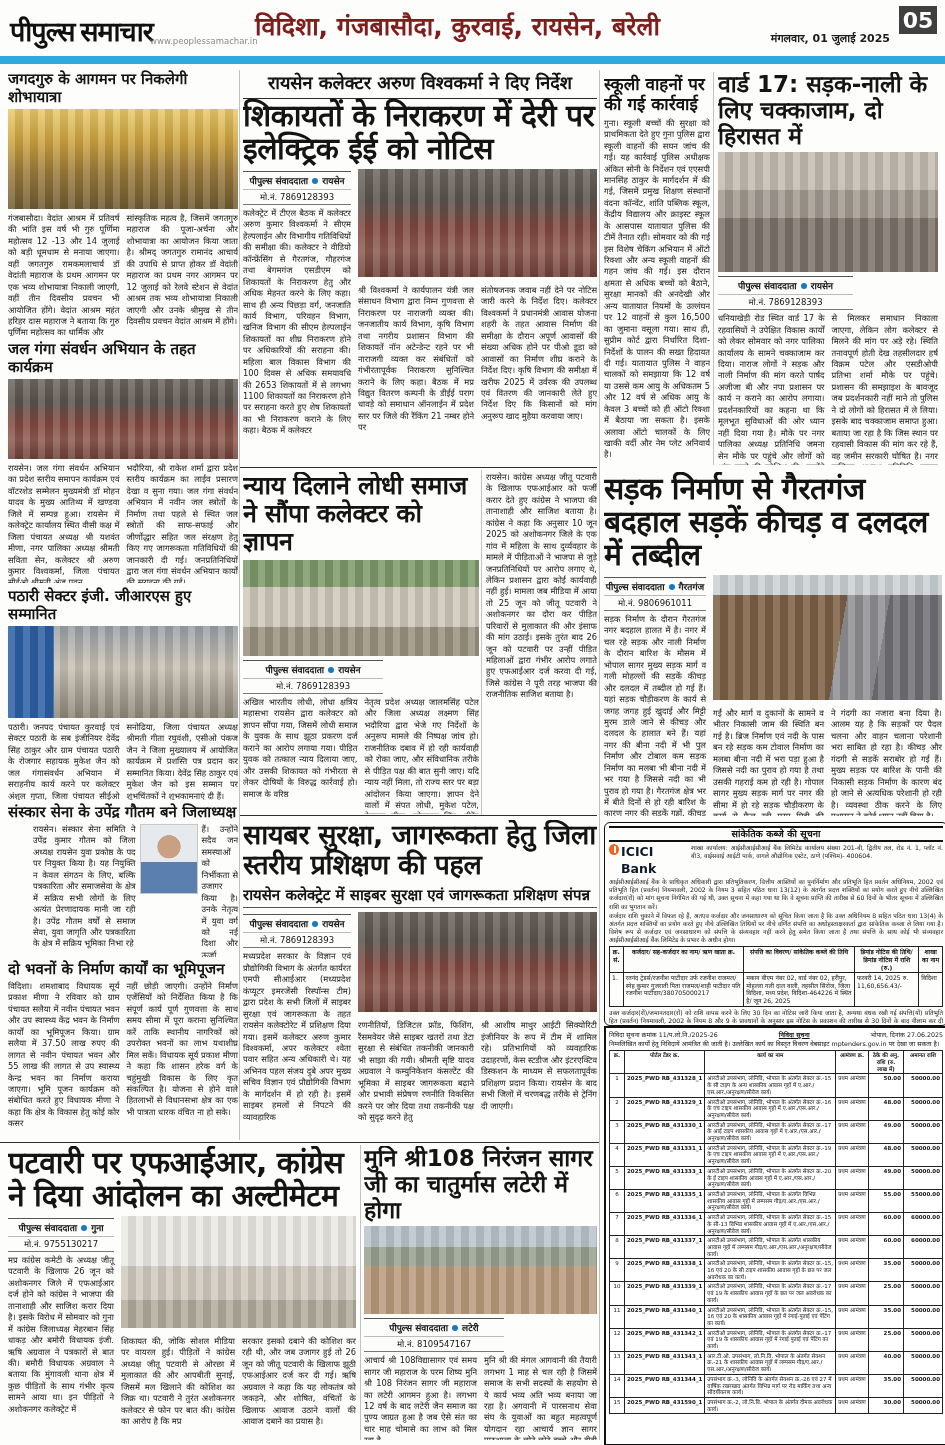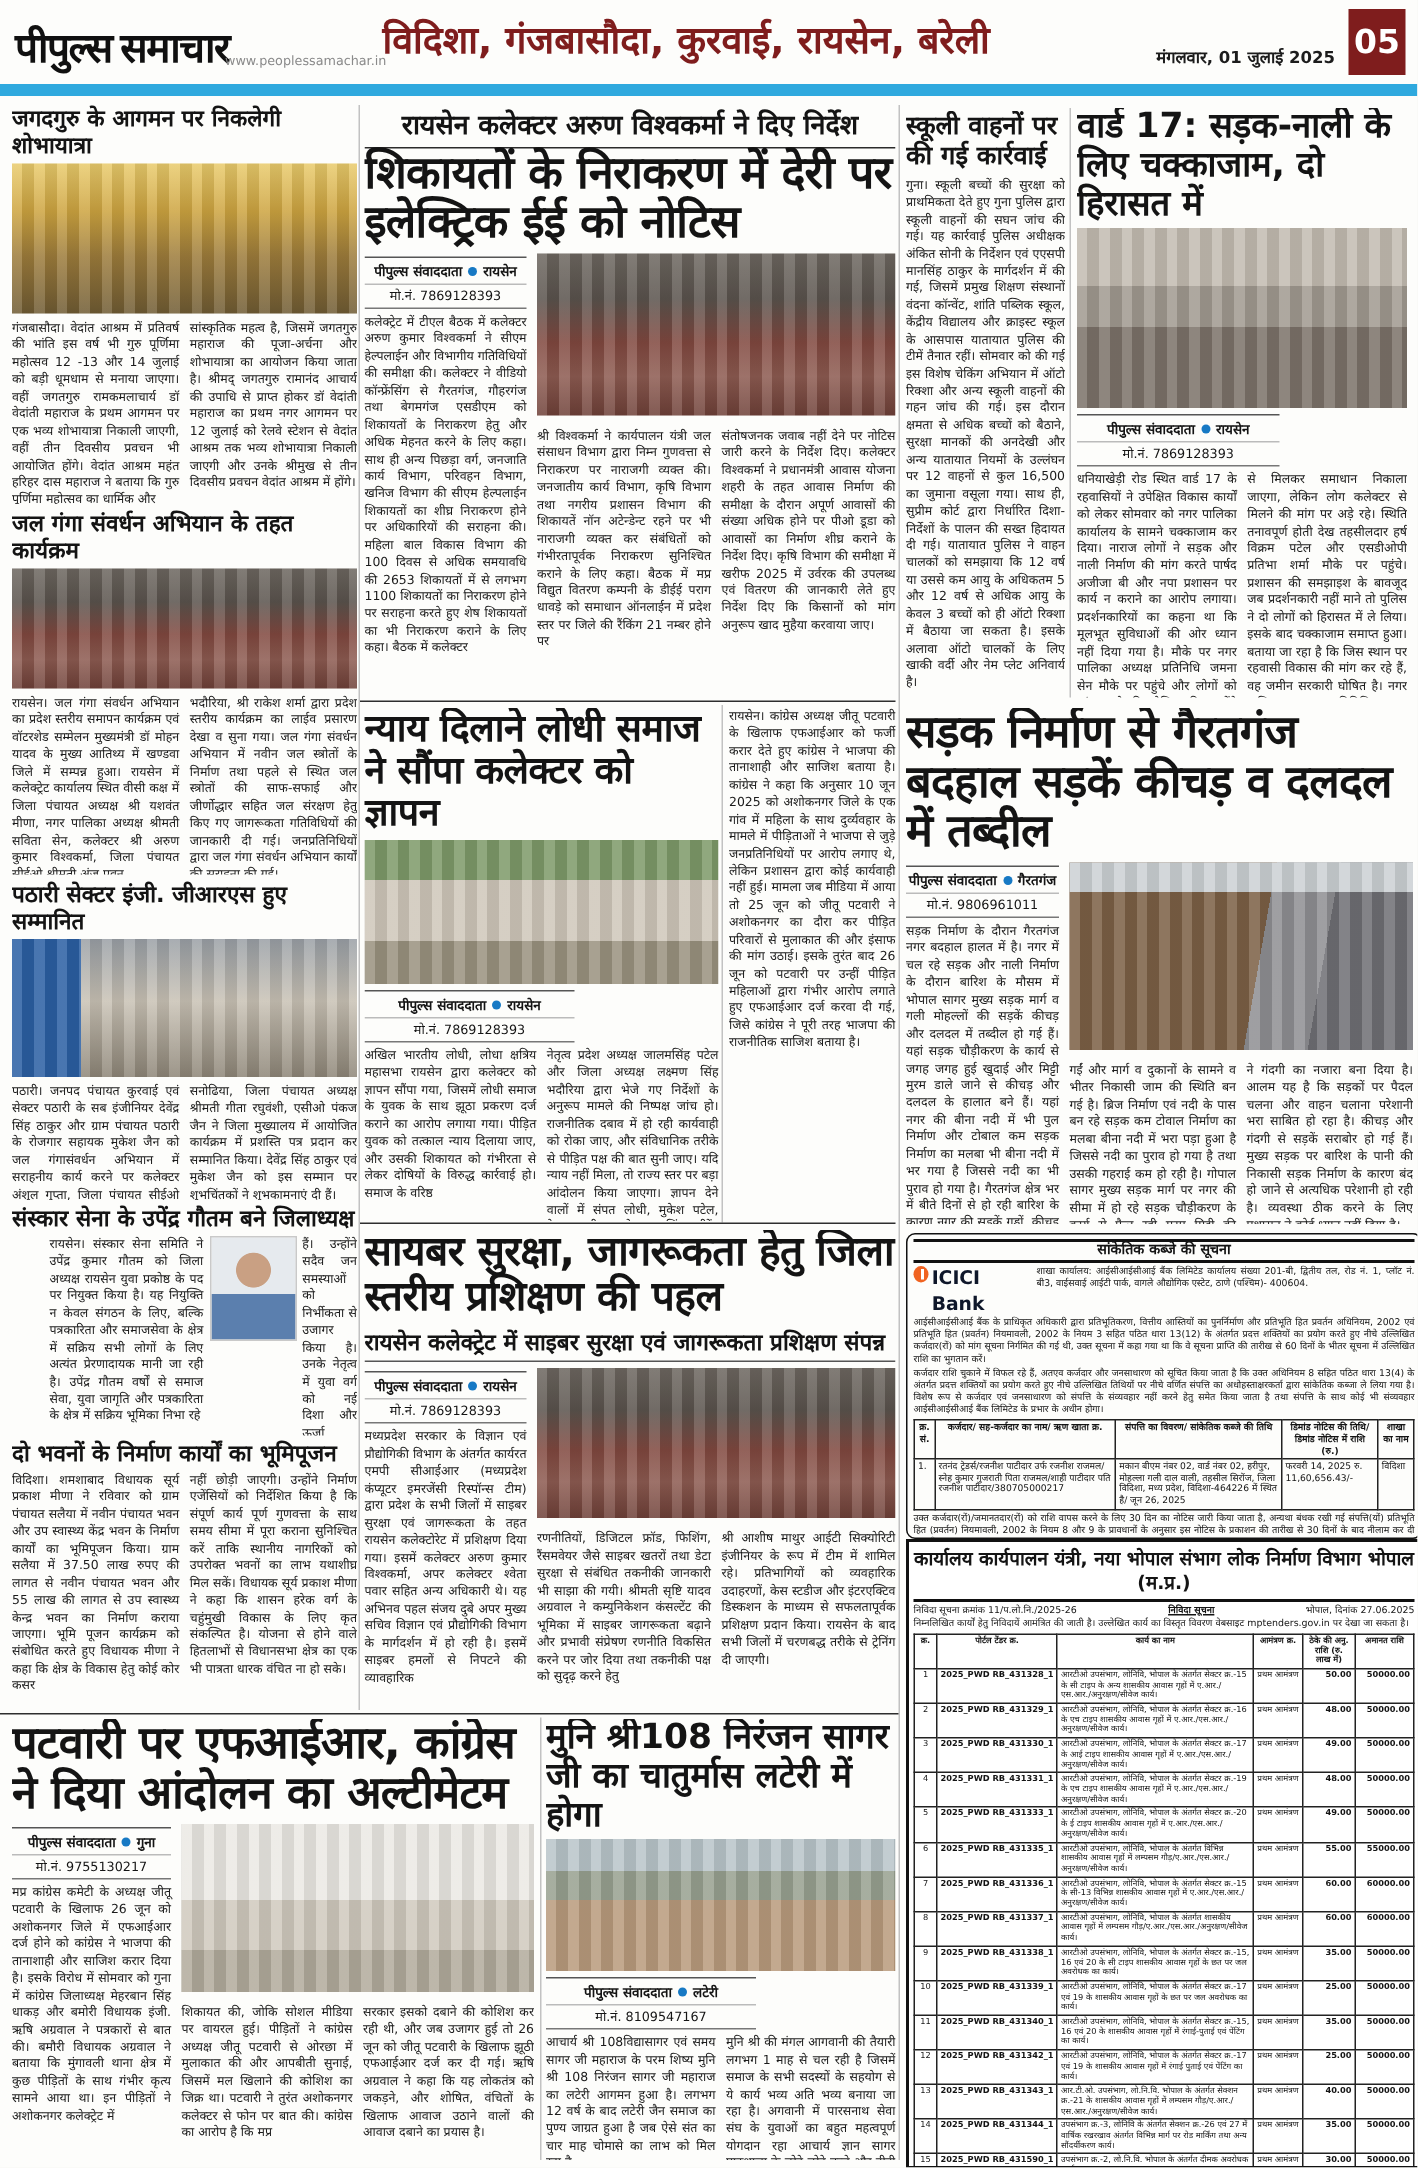--- a/index.html
+++ b/index.html
@@ -6,21 +6,21 @@
   body{width:945px;height:1445px;position:relative;background:#f6f5f2;
        font-family:"DejaVu Sans","Liberation Sans",sans-serif;color:#141414;}
   .page{position:absolute;inset:0;background:#fdfdfb;overflow:hidden;}
 
   
   .masthead{position:absolute;left:0;top:0;width:945px;height:56px;}
   .logo{position:absolute;left:10px;top:12px;font-size:27px;font-weight:800;letter-spacing:-1px;color:#101010;font-family:Liberation Serif, serif;}
   .site{position:absolute;left:150px;top:36px;font-size:8.5px;color:#8a8a8a;}
   .edition{position:absolute;left:255px;top:8px;width:490px;text-align:left;font-size:25px;font-weight:800;color:#7f1d1d;}
   .dateline{position:absolute;right:55px;top:30px;font-size:11px;font-weight:700;color:#1c1c1c;}
-  .pageno{position:absolute;right:8px;top:6px;width:38px;height:44px;background:#7f1d1d;color:#fff;
+  .pageno{position:absolute;right:8px;top:6px;width:38px;height:28px;background:#404040;color:#fff;
           font-size:22px;font-weight:800;display:flex;align-items:center;justify-content:center;}
   .bluebar{position:absolute;left:0;top:56px;width:945px;height:8px;background:#2fa9de;}
 
   
   .sec{position:absolute;overflow:hidden;}
   .h-xl{font-size:30px;font-weight:800;line-height:1.1;margin:0 0 4px;letter-spacing:-.5px;}
   .h-lg{font-size:25px;font-weight:800;line-height:1.12;margin:0 0 4px;letter-spacing:-.3px;}
   .h-md2{font-size:23px;font-weight:800;line-height:1.12;margin:0 0 3px;}
   .h-md{font-size:17px;font-weight:800;line-height:1.2;margin:0 0 3px;}
   .h-sm{font-size:15px;font-weight:800;line-height:1.2;margin:0 0 3px;}
@@ -335,21 +335,20 @@
           <td>फरवरी 14, 2025 रु. 11,60,656.43/-</td>
           <td>विदिशा</td>
         </tr>
       </tbody>
     </table>
     <p>उक्त कर्जदार(रों)/जमानतदार(रों) को राशि वापस करने के लिए 30 दिन का नोटिस जारी किया जाता है, अन्यथा बंधक रखी गई संपत्ति(यों) प्रतिभूति हित (प्रवर्तन) नियमावली, 2002 के नियम 8 और 9 के प्रावधानों के अनुसार इस नोटिस के प्रकाशन की तारीख से 30 दिनों के बाद नीलाम कर दी जाएगी।</p>
 
   </section>
 
   <section class="sec tender" style="left:604px;top:1026px;width:334px;height:412px">
-    <div class="tender-title">कार्यालय कार्यपालन यंत्री, नया भोपाल संभाग लोक निर्माण विभाग भोपाल (म.प्र.)</div>
     <div class="tmeta">
       <span>निविदा सूचना क्रमांक 11/प.लो.नि./2025-26</span>
       <span class="c">निविदा सूचना</span>
       <span>भोपाल, दिनांक 27.06.2025</span>
     </div>
     <div class="tintro">निम्नलिखित कार्यों हेतु निविदायें आमंत्रित की जाती है। उल्लेखित कार्य का विस्तृत विवरण वेबसाइट mptenders.gov.in पर देखा जा सकता है।</div>
     <table class="tt">
       <thead>
         <tr>
           <th style="width:10px">क्र.</th>

